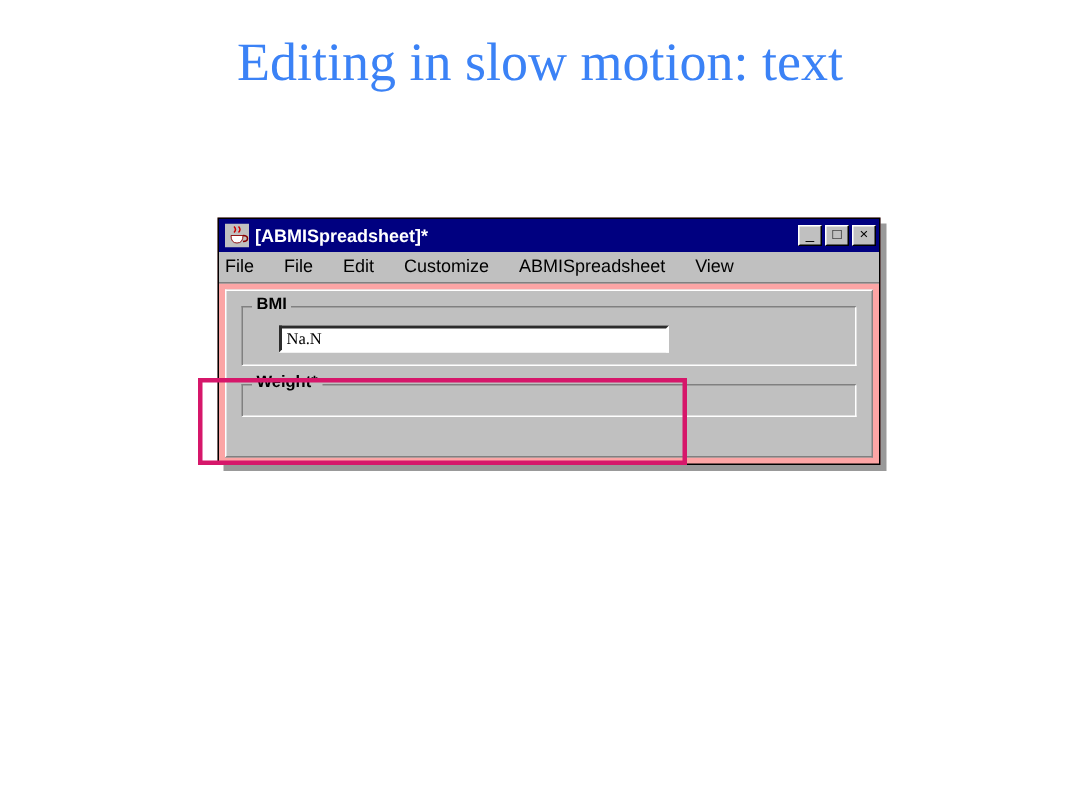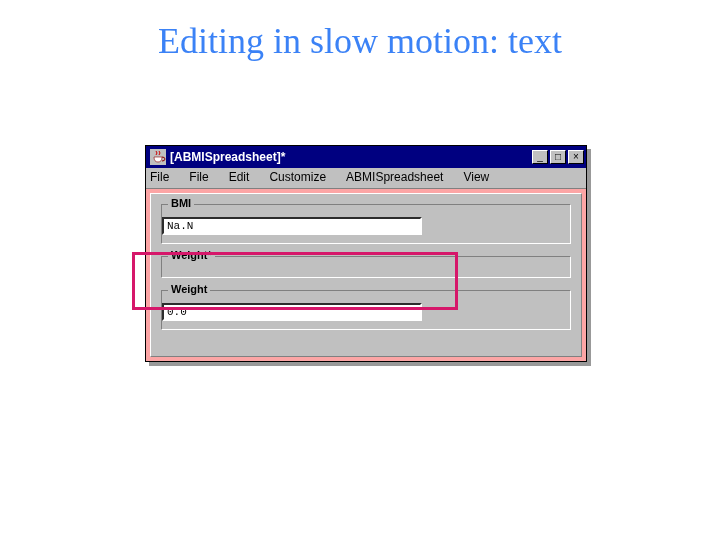--- a/index.html
+++ b/index.html
@@ -83,21 +83,21 @@
     border: 1px solid #808080;
     border-top-color: #fff;
     border-left-color: #fff;
     margin: 4px;
   }
   .field-group {
     position: relative;
     border: 1px solid #808080;
     border-right-color: #fff;
     border-bottom-color: #fff;
-    padding: 12px 8px 8px 0;
+    padding: 12px 8px 8px 24px;
     margin-bottom: 12px;
     background: #c0c0c0;
   }
   .field-label {
     position: absolute;
     top: -8px;
     left: 6px;
     background: #c0c0c0;
     padding: 0 3px;
     font-weight: bold;
@@ -108,21 +108,21 @@
     width: 260px;
     height: 18px;
     box-sizing: border-box;
     border: 2px inset #fff;
     border-top-color: #808080;
     border-left-color: #808080;
     background: #fff;
     font-size: 11px;
     padding: 1px 3px;
     color: #000;
-    font-family: Liberation Mono, monospace;
+    font-family: Liberation Serif, serif;
   }
   .highlight-box {
     position: absolute;
     border: 3px solid #d6176a;
     pointer-events: none;
   }
 </style>
 </head>
 <body>
 
@@ -166,20 +166,16 @@
   <div class="content">
     <div class="field-group">
       <span class="field-label">BMI</span>
       <input class="text-input" type="text" value="Na.N" style="">
     </div>
 
     <div class="field-group">
       <span class="field-label">Weight*</span>
     </div>
 
-    <div class="field-group">
-      <span class="field-label">Weight</span>
-      <input class="text-input" type="text" value="0.0" style="">
-    </div>
   </div>
 </div>
 
 <div class="highlight-box" style="left:132px; top:252px; width:320px; height:52px;"></div>
 
 </body></html>

